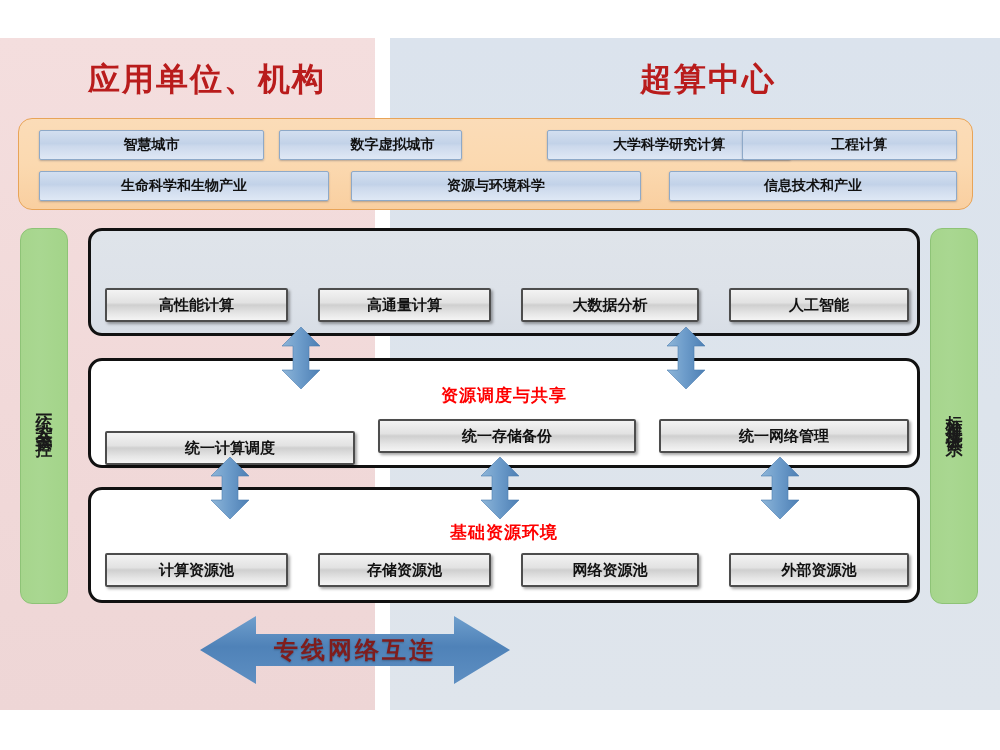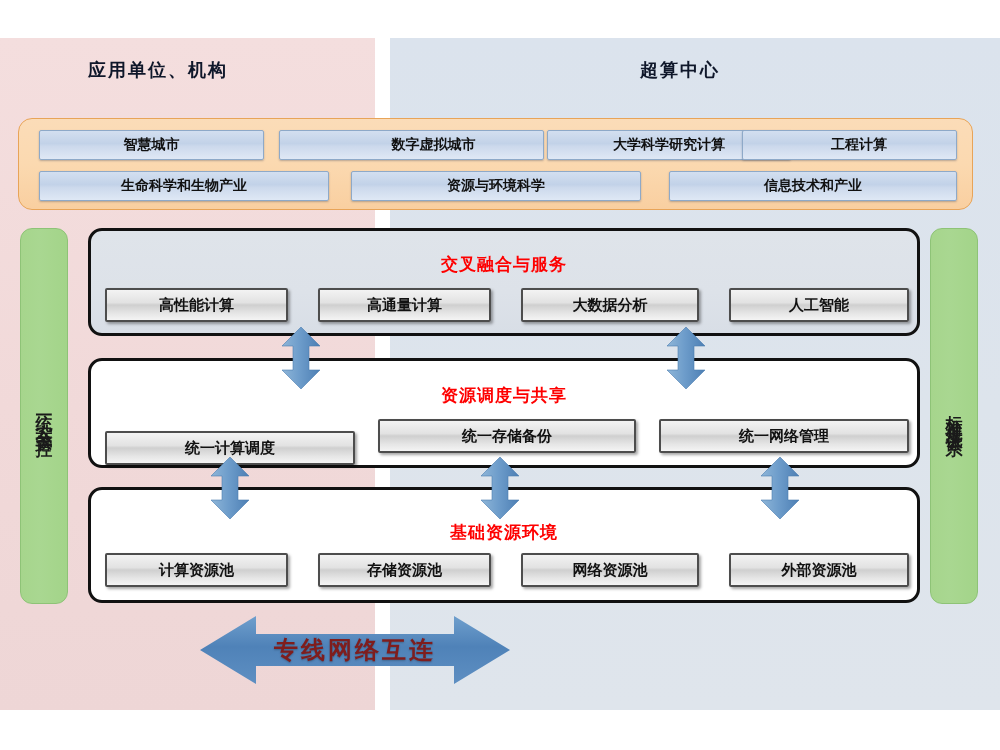--- a/index.html
+++ b/index.html
@@ -43,23 +43,23 @@
     left: 390px;
     top: 0;
     width: 610px;
     height: 672px;
     background: linear-gradient(to bottom, #dbe3ed 0%, #dde4ec 55%, #dfe5ec 100%);
   }
 
   
   .zone-title {
     position: absolute;
-    font-size: 18px;
-    font-weight: bold;
-    color: #0f172a;
+    font-size: 32px;
+    font-weight: bold;
+    color: #b91c1c;
     letter-spacing: 2px;
     white-space: nowrap;
   }
   #title-left  { left: 88px;  top: 58px; }
   #title-right { left: 640px; top: 58px; }
 
   
   .app-band {
     position: absolute;
     left: 18px;
@@ -239,21 +239,21 @@
   </div>
 
   <div class="zone-title" id="title-left">应用单位、机构</div>
   <div class="zone-title" id="title-right">超算中心</div>
 
   <div class="app-band">
     <div class="app-row" id="app-row-0" style="position: absolute;">
         <div class="app-box" style="position: absolute; left: 20px; width: 225px;">
           <span>智慧城市</span>
         </div>
-        <div class="app-box" style="position: absolute; left: 260px; width: 265px; padding-left: 44px;">
+        <div class="app-box" style="position: absolute; left: 260px; width: 183px; padding-left: 44px;">
           <span>数字虚拟城市</span>
         </div>
         <div class="app-box" style="position: absolute; left: 528px; width: 244px; font-family: Liberation Serif, serif;">
           <span>大学科学研究计算</span>
         </div>
         <div class="app-box" style="position: absolute; left: 723px; width: 215px; padding-left: 19px;">
           <span>工程计算</span>
         </div>
       </div>
     <div class="app-row" id="app-row-1" style="position: absolute;">
@@ -270,21 +270,20 @@
   </div>
 
   <div class="side-bar" id="side-left">
     <span class="side-text">统一安全管控</span>
   </div>
   <div class="side-bar" id="side-right">
     <span class="side-text">标准规范体系</span>
   </div>
 
   <div class="layer" id="layer-0">
-    <div class="layer-title">交叉融合与服务</div>
     <div class="layer-items">
         <div class="gray-box" style="width: 183px;">
           <span>高性能计算</span>
         </div>
         <div class="gray-box" style="width: 173px;">
           <span>高通量计算</span>
         </div>
         <div class="gray-box" style="width: 178px;">
           <span>大数据分析</span>
         </div>

